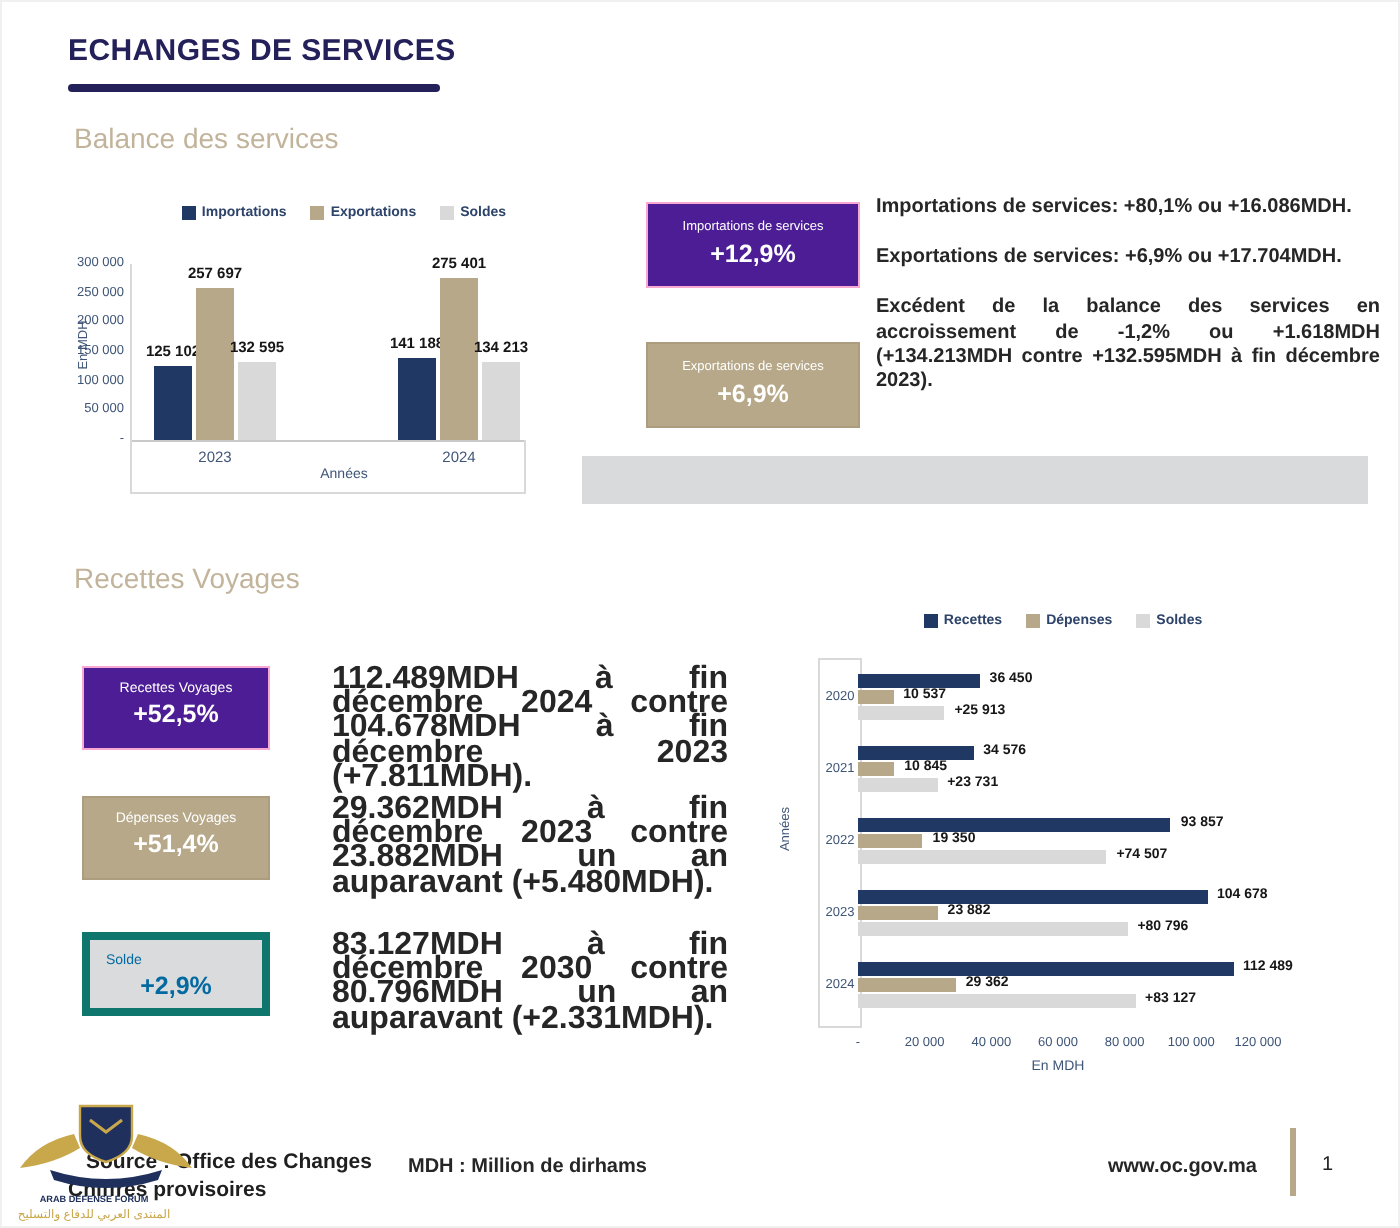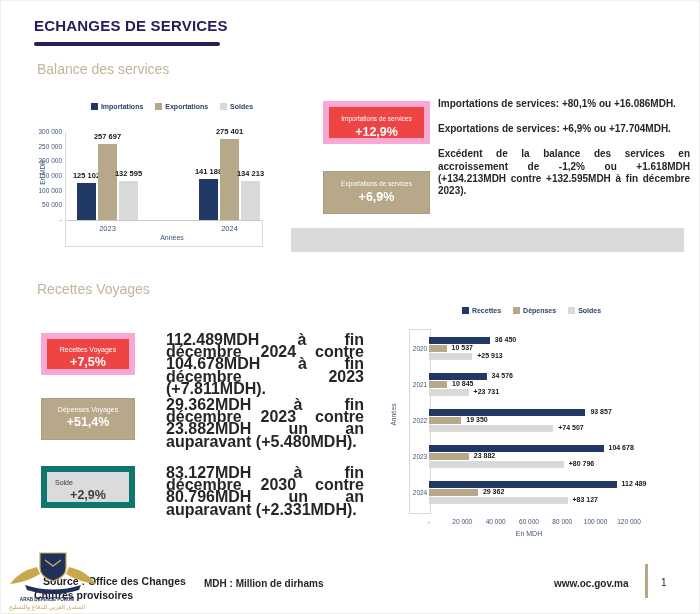--- a/index.html
+++ b/index.html
@@ -29,23 +29,23 @@
   .c1-blabel{position:absolute;transform:translateX(-50%);font-size:7.5px;font-weight:700;color:#161616;white-space:nowrap;}
   .c1-xstrip{position:absolute;left:29px;top:123px;width:196px;height:26px;border-left:1px solid #d9d9d9;
              border-right:1px solid #d9d9d9;border-bottom:1px solid #d9d9d9;}
   .c1-cat{position:absolute;top:4px;transform:translateX(-50%);font-size:7.5px;color:#3f5577;}
   .c1-xlabel{position:absolute;left:0;top:137px;width:100%;text-align:center;font-size:7px;color:#3f5577;}
 
   
   .card{position:absolute;box-sizing:border-box;text-align:center;}
   .card .c-label{font-size:6.5px;margin-top:8px;}
   .card .c-value{font-size:12.5px;font-weight:700;margin-top:3px;}
-  .card-navy{background:#ef4444;color:#fff;border:6px solid #f9a8d4;}
+  .card-navy{background:#4c1d95;color:#fff;border:1px solid #f9a8d4;}
   .card-tan{background:#b6a888;color:#fff;border:1px solid #ab9d7d;}
-  .card-gray{background:#d9dbdc;color:#404040;border:6px solid #0f766e;}
+  .card-gray{background:#d9dbdc;color:#0369a1;border:4px solid #0f766e;}
   .svc-card-imports{left:322px;top:100px;width:107px;height:43px;}
   .svc-card-exports{left:322px;top:170px;width:107px;height:43px;}
   .svc-paras{position:absolute;left:437px;top:97px;width:252px;}
   .svc-paras p{margin:0 0 13px 0;font-size:10px;font-weight:700;color:#262626;text-align:justify;line-height:12.2px;}
   .gray-band{position:absolute;left:290px;top:227px;width:393px;height:24px;background:#d8dadb;}
 
   
   .voy-card{width:94px;height:42px;}
   .voy-card .c-label{font-size:7px;margin-top:7px;}
   .voy-card .c-value{font-size:12.5px;font-weight:700;margin-top:2px;}
@@ -151,21 +151,21 @@
     <p>Exportations de services: +6,9% ou +17.704MDH.</p>
     <p>Excédent de la balance des services en accroissement de -1,2% ou +1.618MDH (+134.213MDH contre +132.595MDH à fin décembre 2023).</p>
   </div>
 
   <div class="gray-band"></div>
 
   <div class="sec-heading h-voyages">Recettes Voyages</div>
 
   <div class="card card-navy voy-card voy-card-recettes">
     <div class="c-label">Recettes Voyages</div>
-    <div class="c-value">+7,5%</div>
+    <div class="c-value">+52,5%</div>
   </div>
   <div class="voy-text voy-text-1">112.489MDH à fin décembre 2024 contre 104.678MDH à fin décembre 2023 (+7.811MDH).</div>
 
   <div class="card card-tan voy-card voy-card-depenses">
     <div class="c-label">Dépenses Voyages</div>
     <div class="c-value">+51,4%</div>
   </div>
   <div class="voy-text voy-text-2">29.362MDH à fin décembre 2023 contre 23.882MDH un an auparavant (+5.480MDH).</div>
 
   <div class="card card-gray voy-card voy-card-solde">

